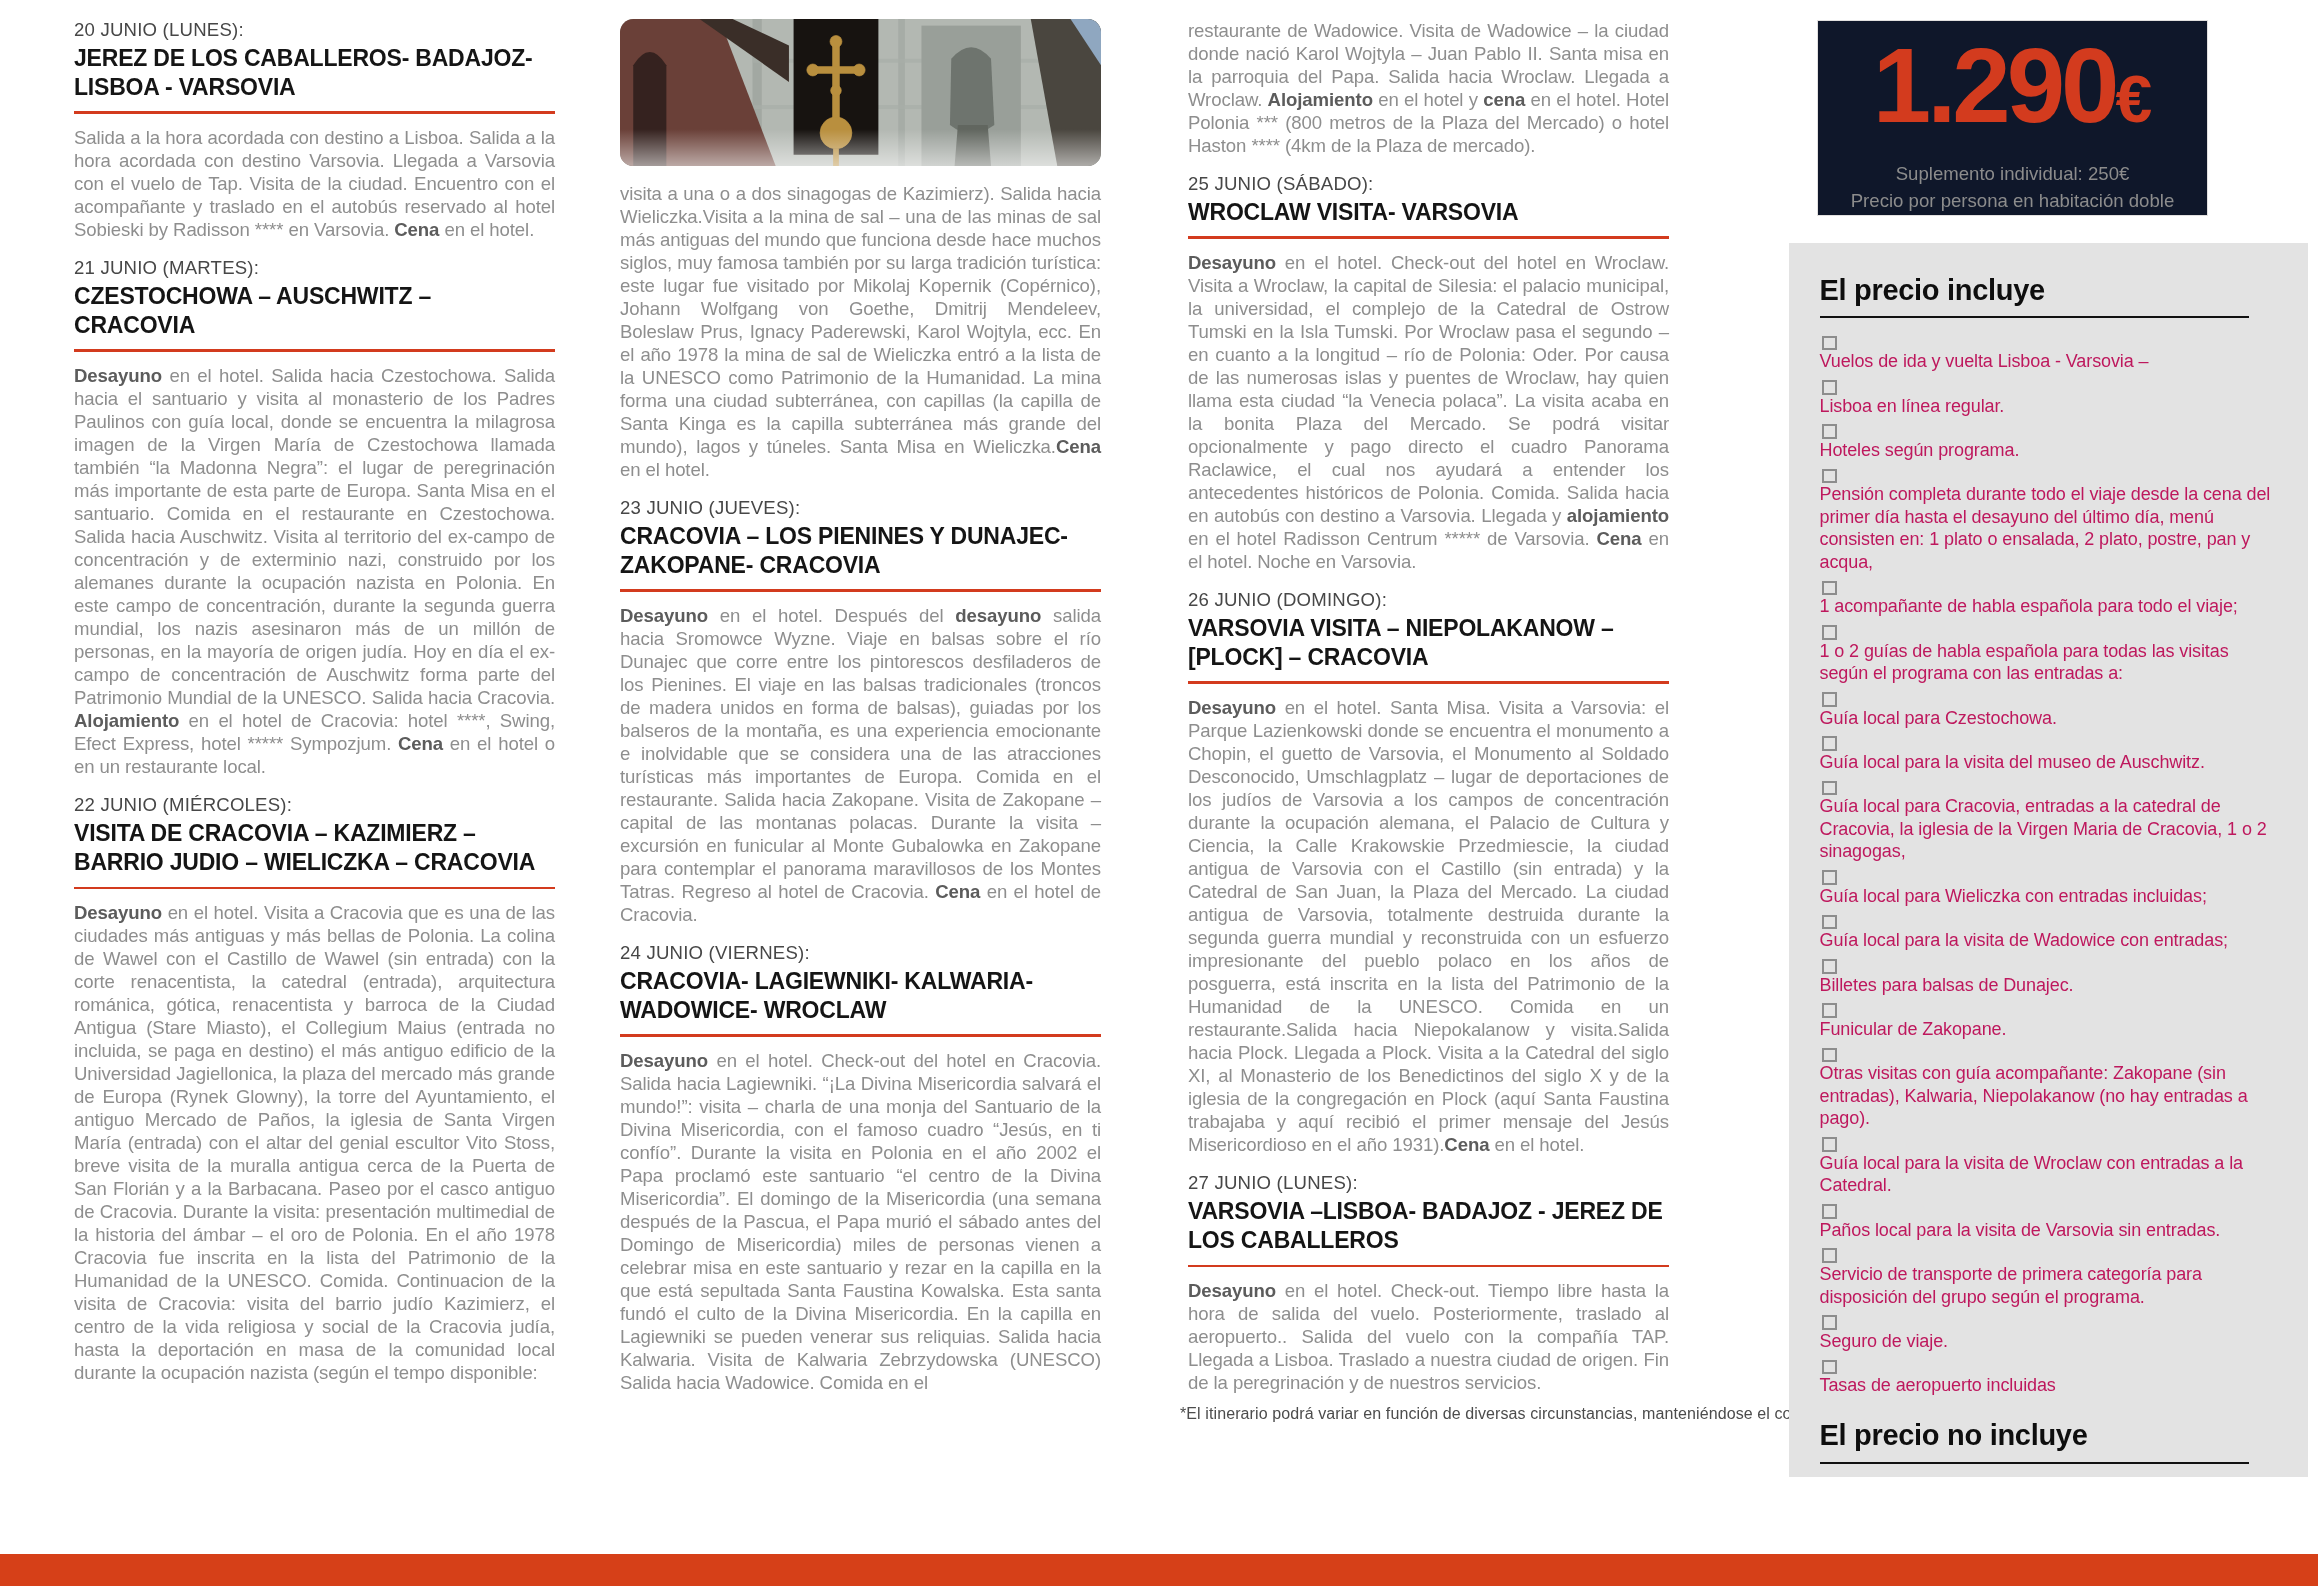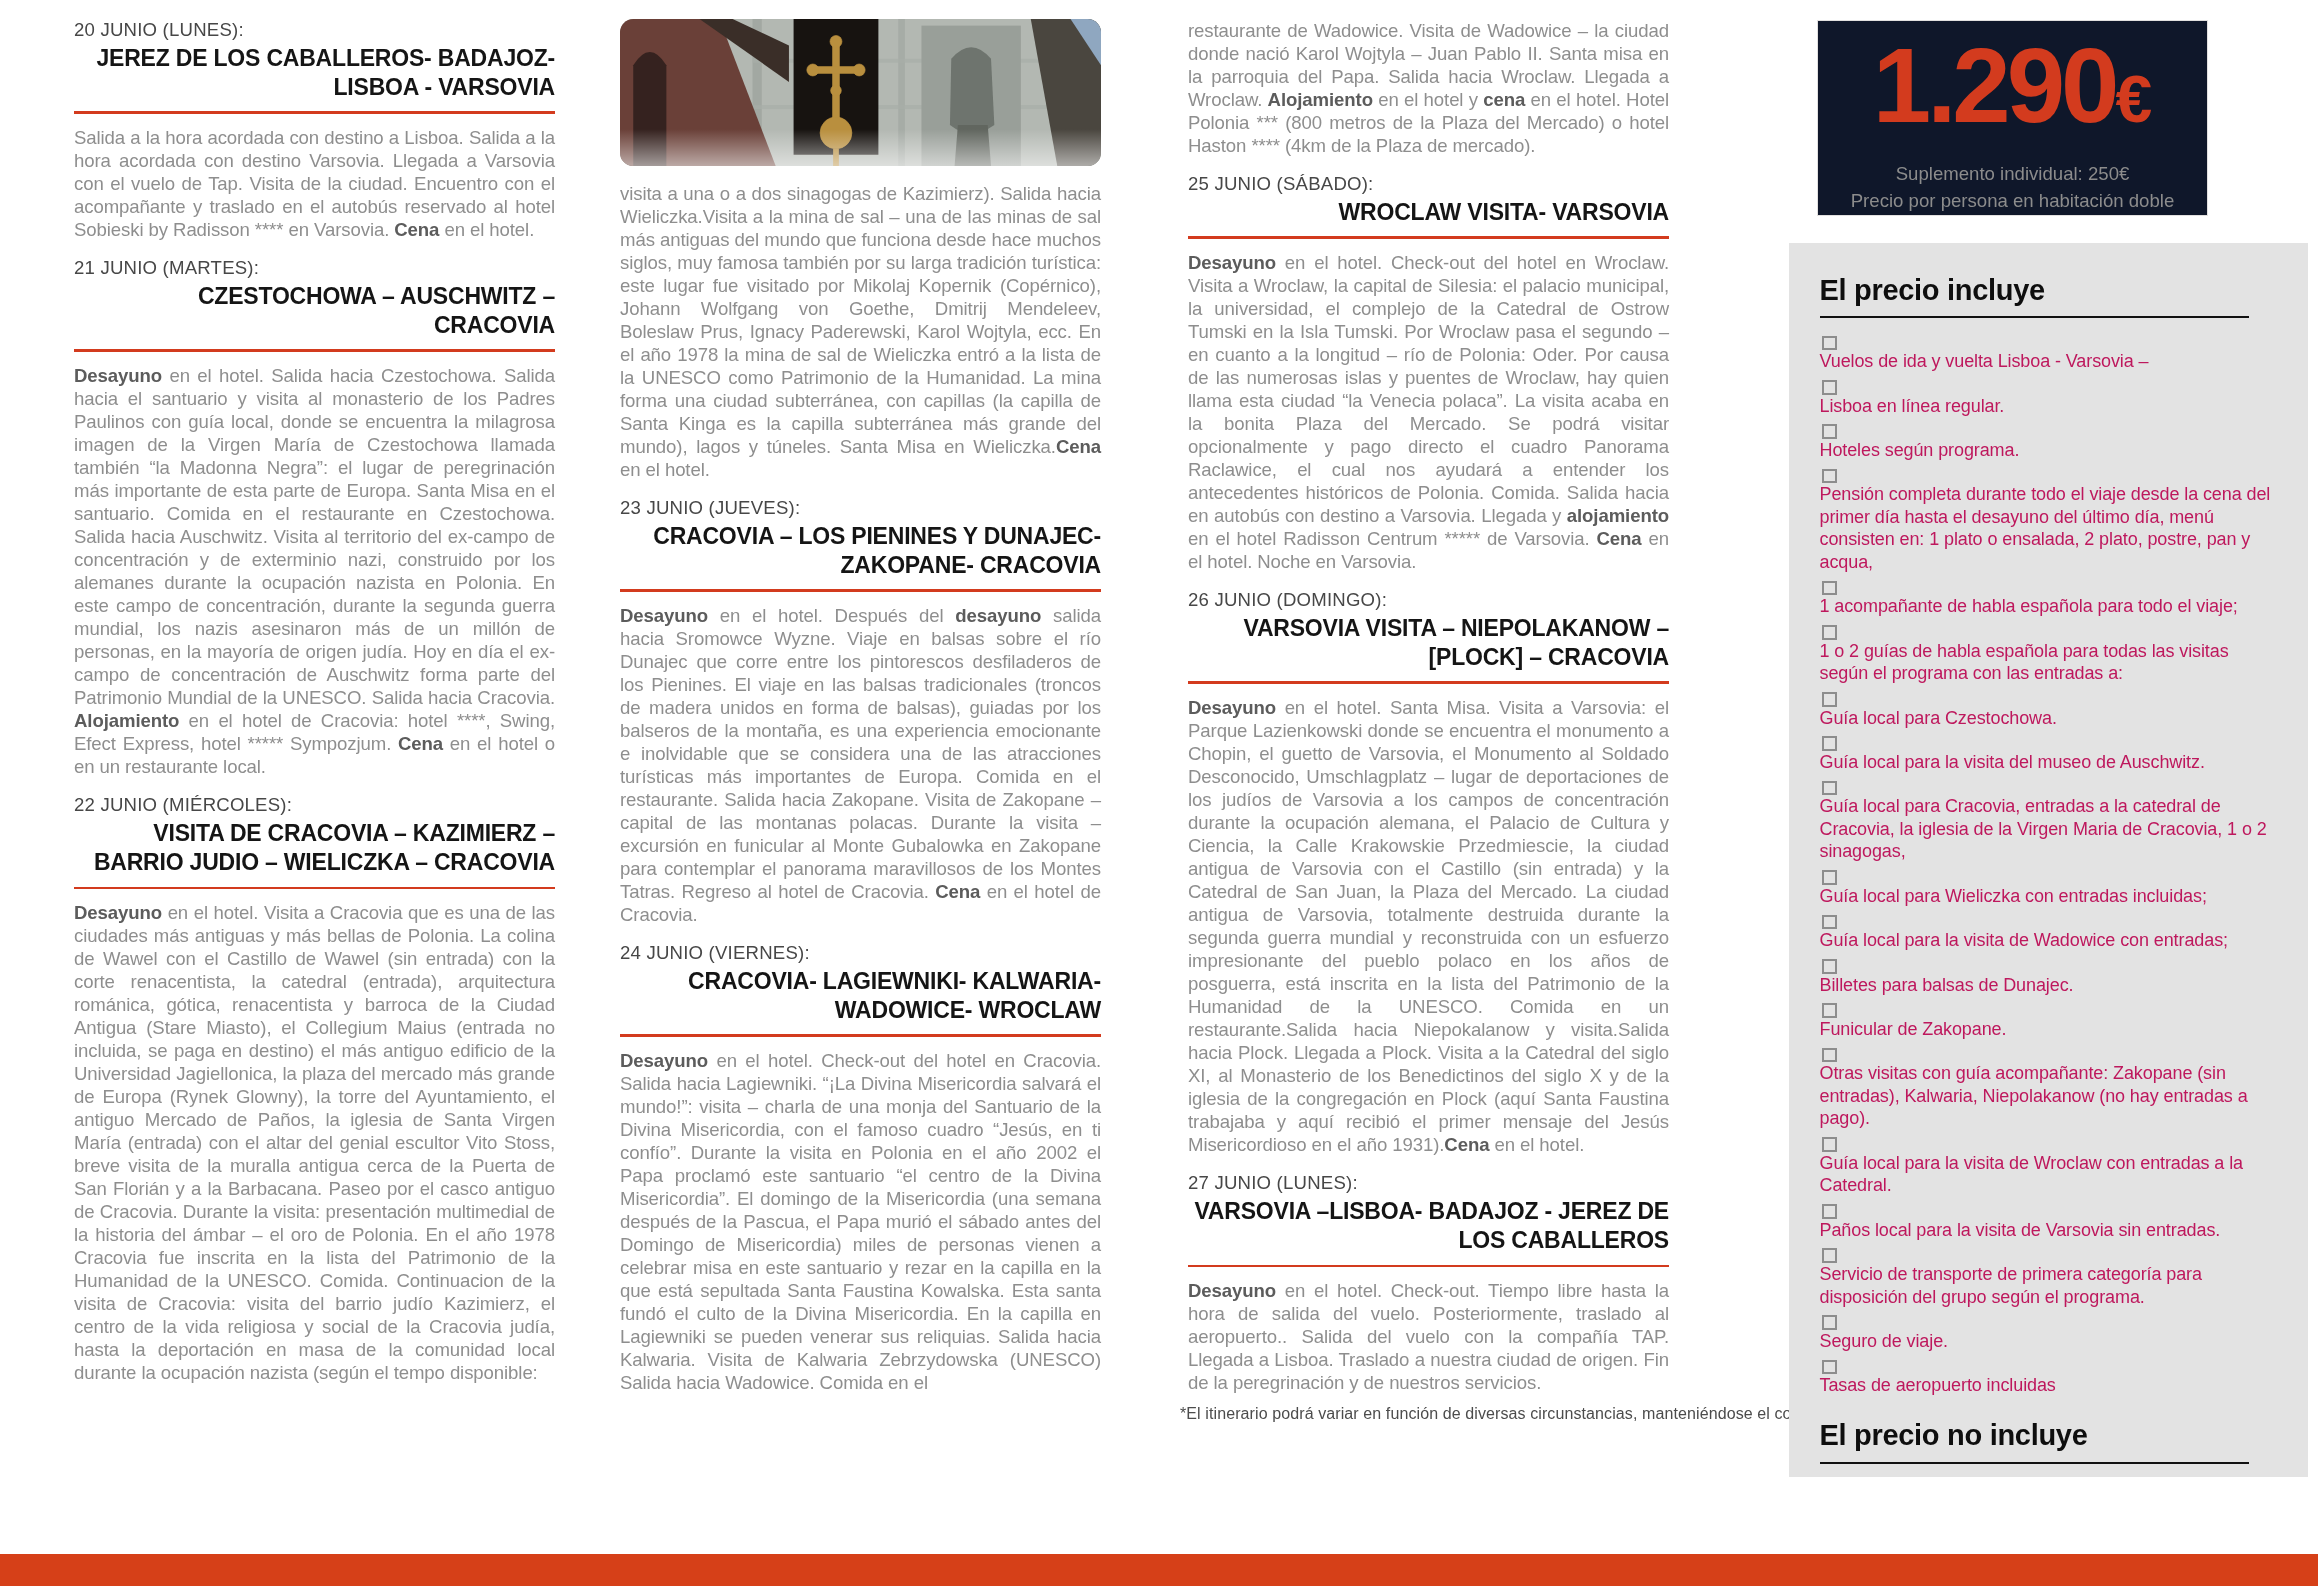--- a/index.html
+++ b/index.html
@@ -4,21 +4,21 @@
 <title>Document</title>
 <style>
   :root{ --accent:#d33b1e; --bar:#d64018; --boxbg:#e3e3e3; }
   html,body{margin:0;padding:0;background:#ffffff;}
   .page{position:relative;width:2319px;height:1586px;background:#ffffff;overflow:hidden;
         font-family:"Liberation Sans","DejaVu Sans",sans-serif;}
   .col{position:absolute;top:18.6px;width:481px;z-index:1;}
   #col-1{left:74px;} #col-2{left:620px;} #col-3{left:1188px;}
   .block + .block{margin-top:16px;}
   .day-date{font-size:18.6px;color:#474747;letter-spacing:0.2px;margin:0 0 3.3px 0;}
-  .day-title{font-size:23px;line-height:29px;font-weight:bold;color:#151515;letter-spacing:-0.2px;text-align:right;}
+  .day-title{font-size:23px;line-height:29px;font-weight:bold;color:#151515;letter-spacing:-0.2px;}
   .title-rule{height:2.7px;background:var(--accent);margin-top:9.3px;}
   .para{font-size:18.6px;line-height:23px;color:#8e8e8e;text-align:justify;letter-spacing:-0.1px;}
   .day .para{margin-top:12px;}
   .para b{color:#5c5c5c;font-weight:bold;}
   .photo-wrap{width:481px;height:147px;border-radius:13.3px;overflow:hidden;margin-bottom:4px;}
   .photo-wrap svg{display:block;width:481px;height:147px;}
   
   .price-box{position:absolute;left:1817px;top:20px;width:391px;height:196px;background:#0f172a;
              border:1.3px solid #e2e0df;box-sizing:border-box;text-align:center;z-index:1;}
   .price{margin-top:12px;color:var(--accent);font-weight:bold;font-size:105px;line-height:106px;letter-spacing:-4px;}

